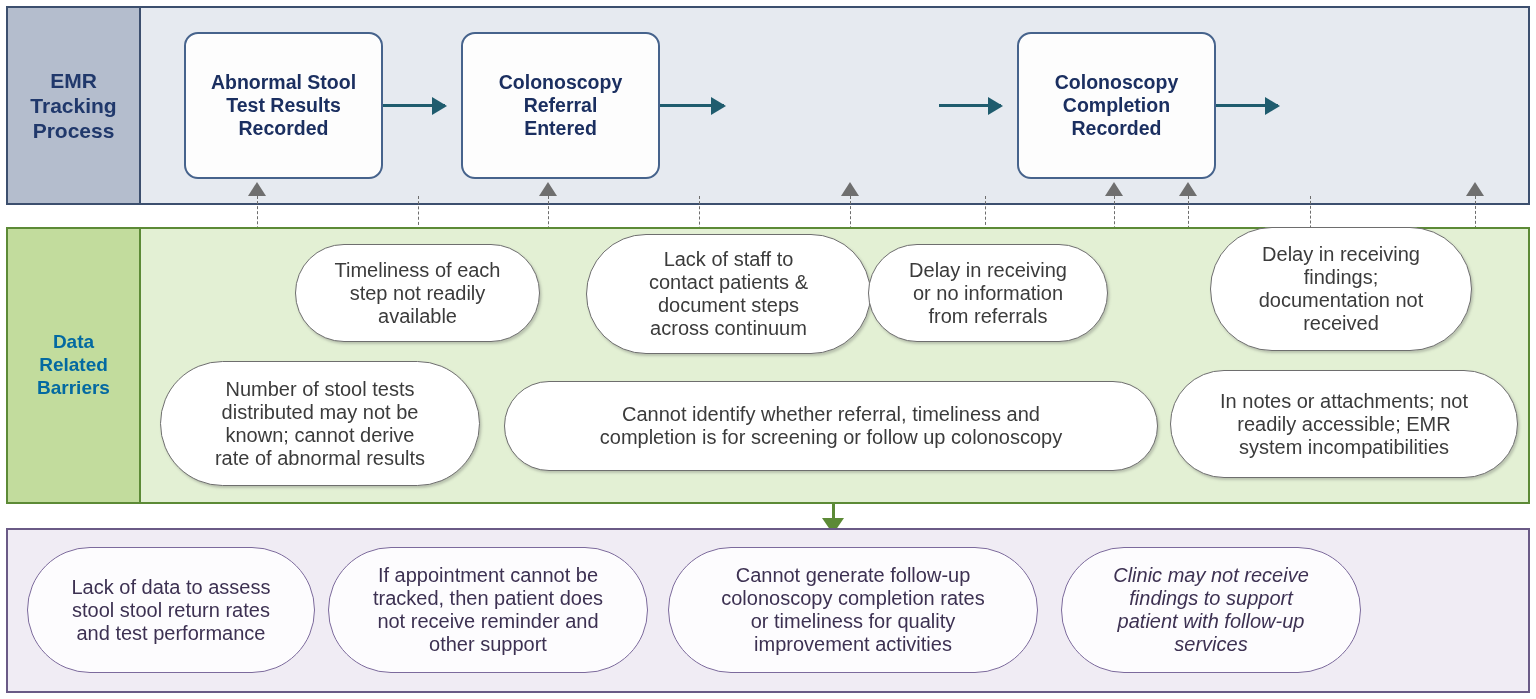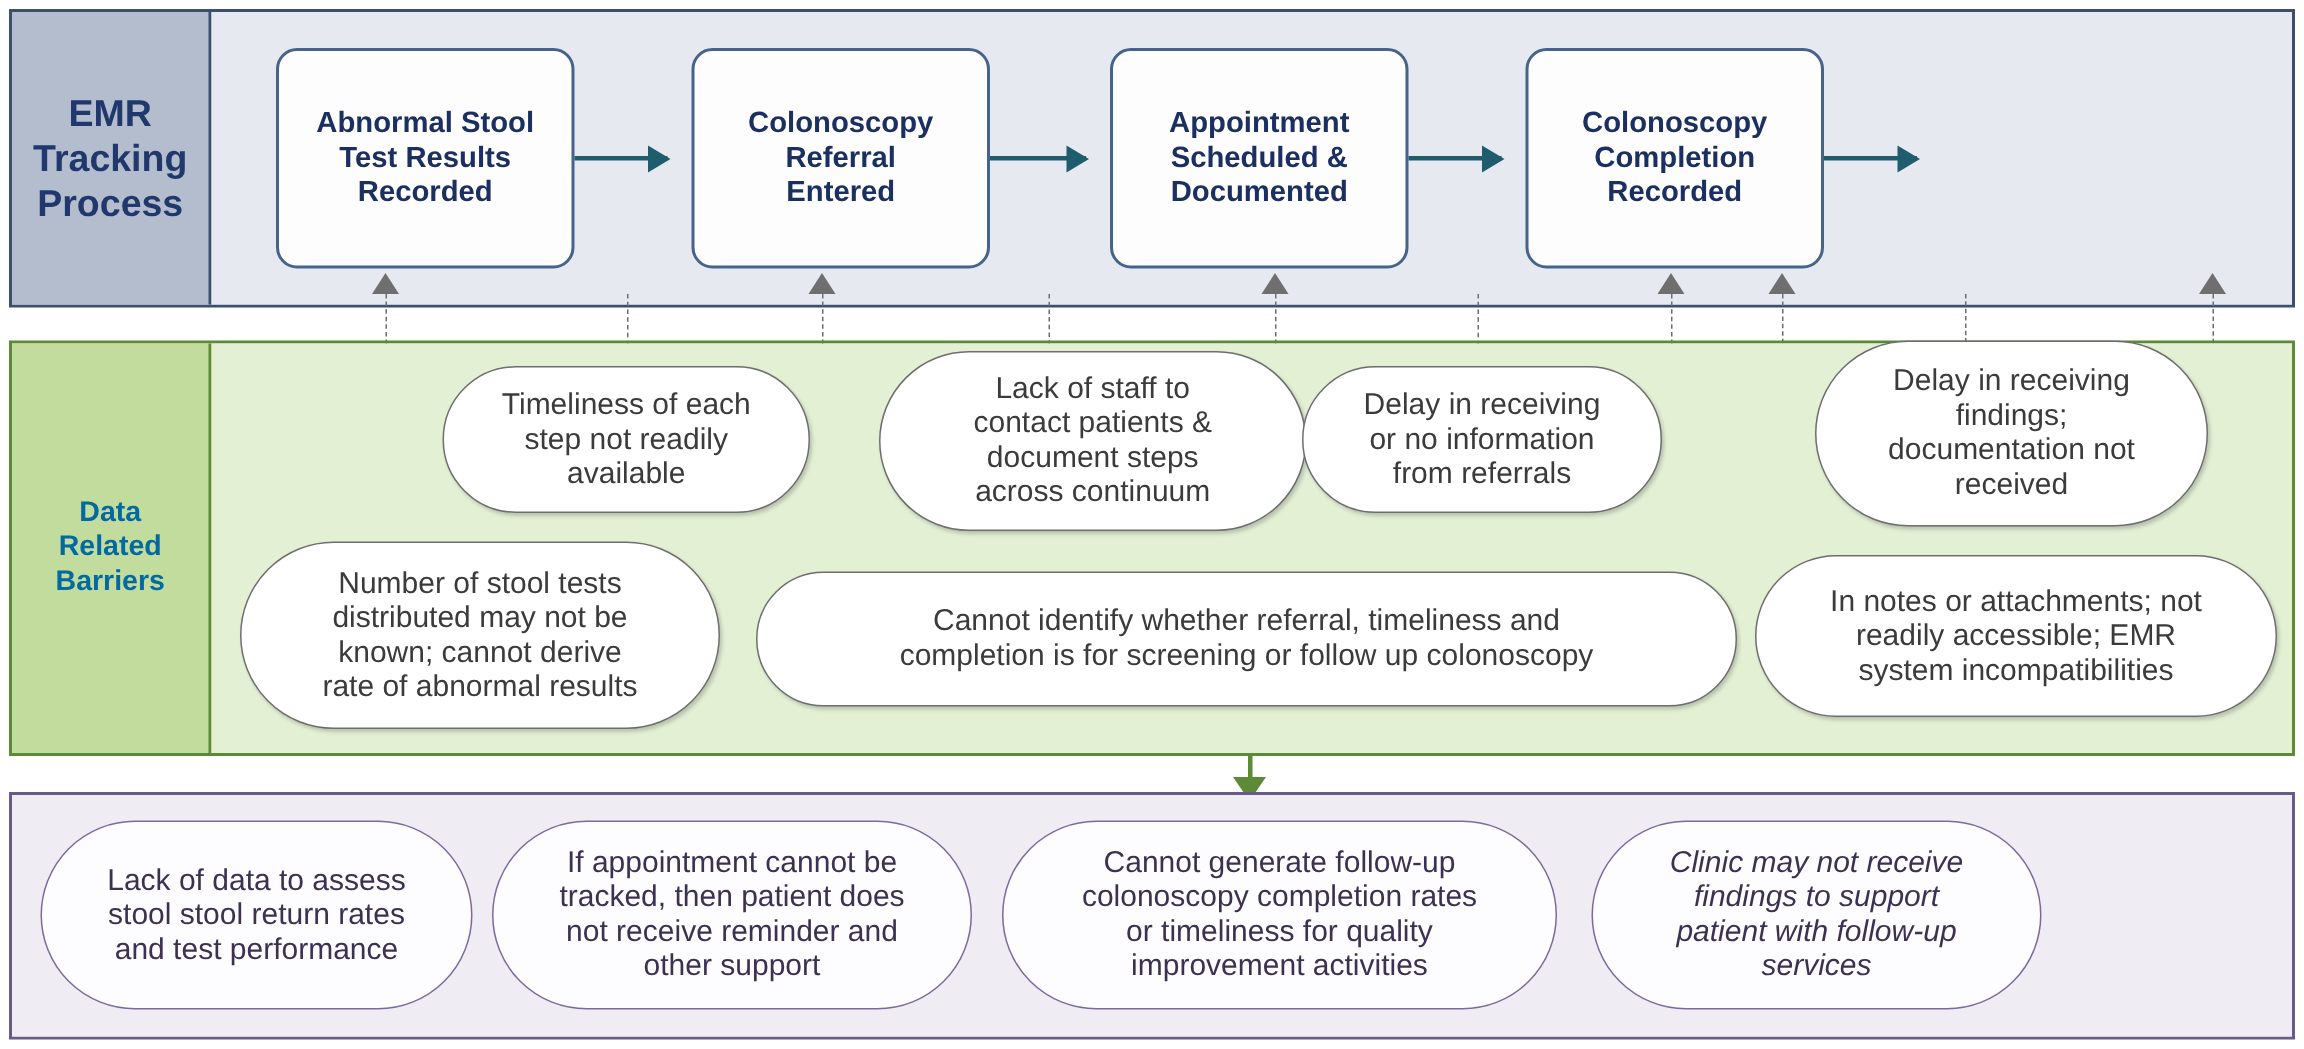--- a/index.html
+++ b/index.html
@@ -49,21 +49,21 @@
     top: 6px;
     width: 1524px;
     height: 199px;
     border: 2px solid #3c4f6e;
   }
   #row-process .band-label {
     width: 133px;
     background: #b4bdcd;
     border-right: 2px solid #3c4f6e;
     color: #20386b;
-    font-size: 25px;
+    font-size: 21px;
   }
   #row-process .band-body {
     background: #e6eaf0;
   }
 
   .process-box {
     position: absolute;
     box-sizing: border-box;
     background: #fdfdfd;
     border: 2px solid #46638c;
@@ -209,23 +209,20 @@
     <div class="band-body">
 
       <div class="process-box" style="left: 43px; top: 24px; width: 199px; height: 147px; white-space: pre-line;">Abnormal Stool
 Test Results
 Recorded</div>
 
       <div class="process-box" style="left: 320px; top: 24px; width: 199px; height: 147px; white-space: pre-line;">Colonoscopy
 Referral
 Entered</div>
 
-      <div class="process-box" style="left: 599px; top: 24px; width: 199px; height: 147px; white-space: pre-line;">Appointment
-Scheduled &amp;
-Documented</div>
 
       <div class="process-box" style="left: 876px; top: 24px; width: 199px; height: 147px; white-space: pre-line;">Colonoscopy
 Completion
 Recorded</div>
 
 
       <div class="flow-arrow" style="left:242px;  top:96px; width:62px;"></div>
       <div class="flow-arrow" style="left:519px;  top:96px; width:64px;"></div>
       <div class="flow-arrow" style="left:798px;  top:96px; width:62px;"></div>
       <div class="flow-arrow" style="left:1075px; top:96px; width:62px;"></div>

